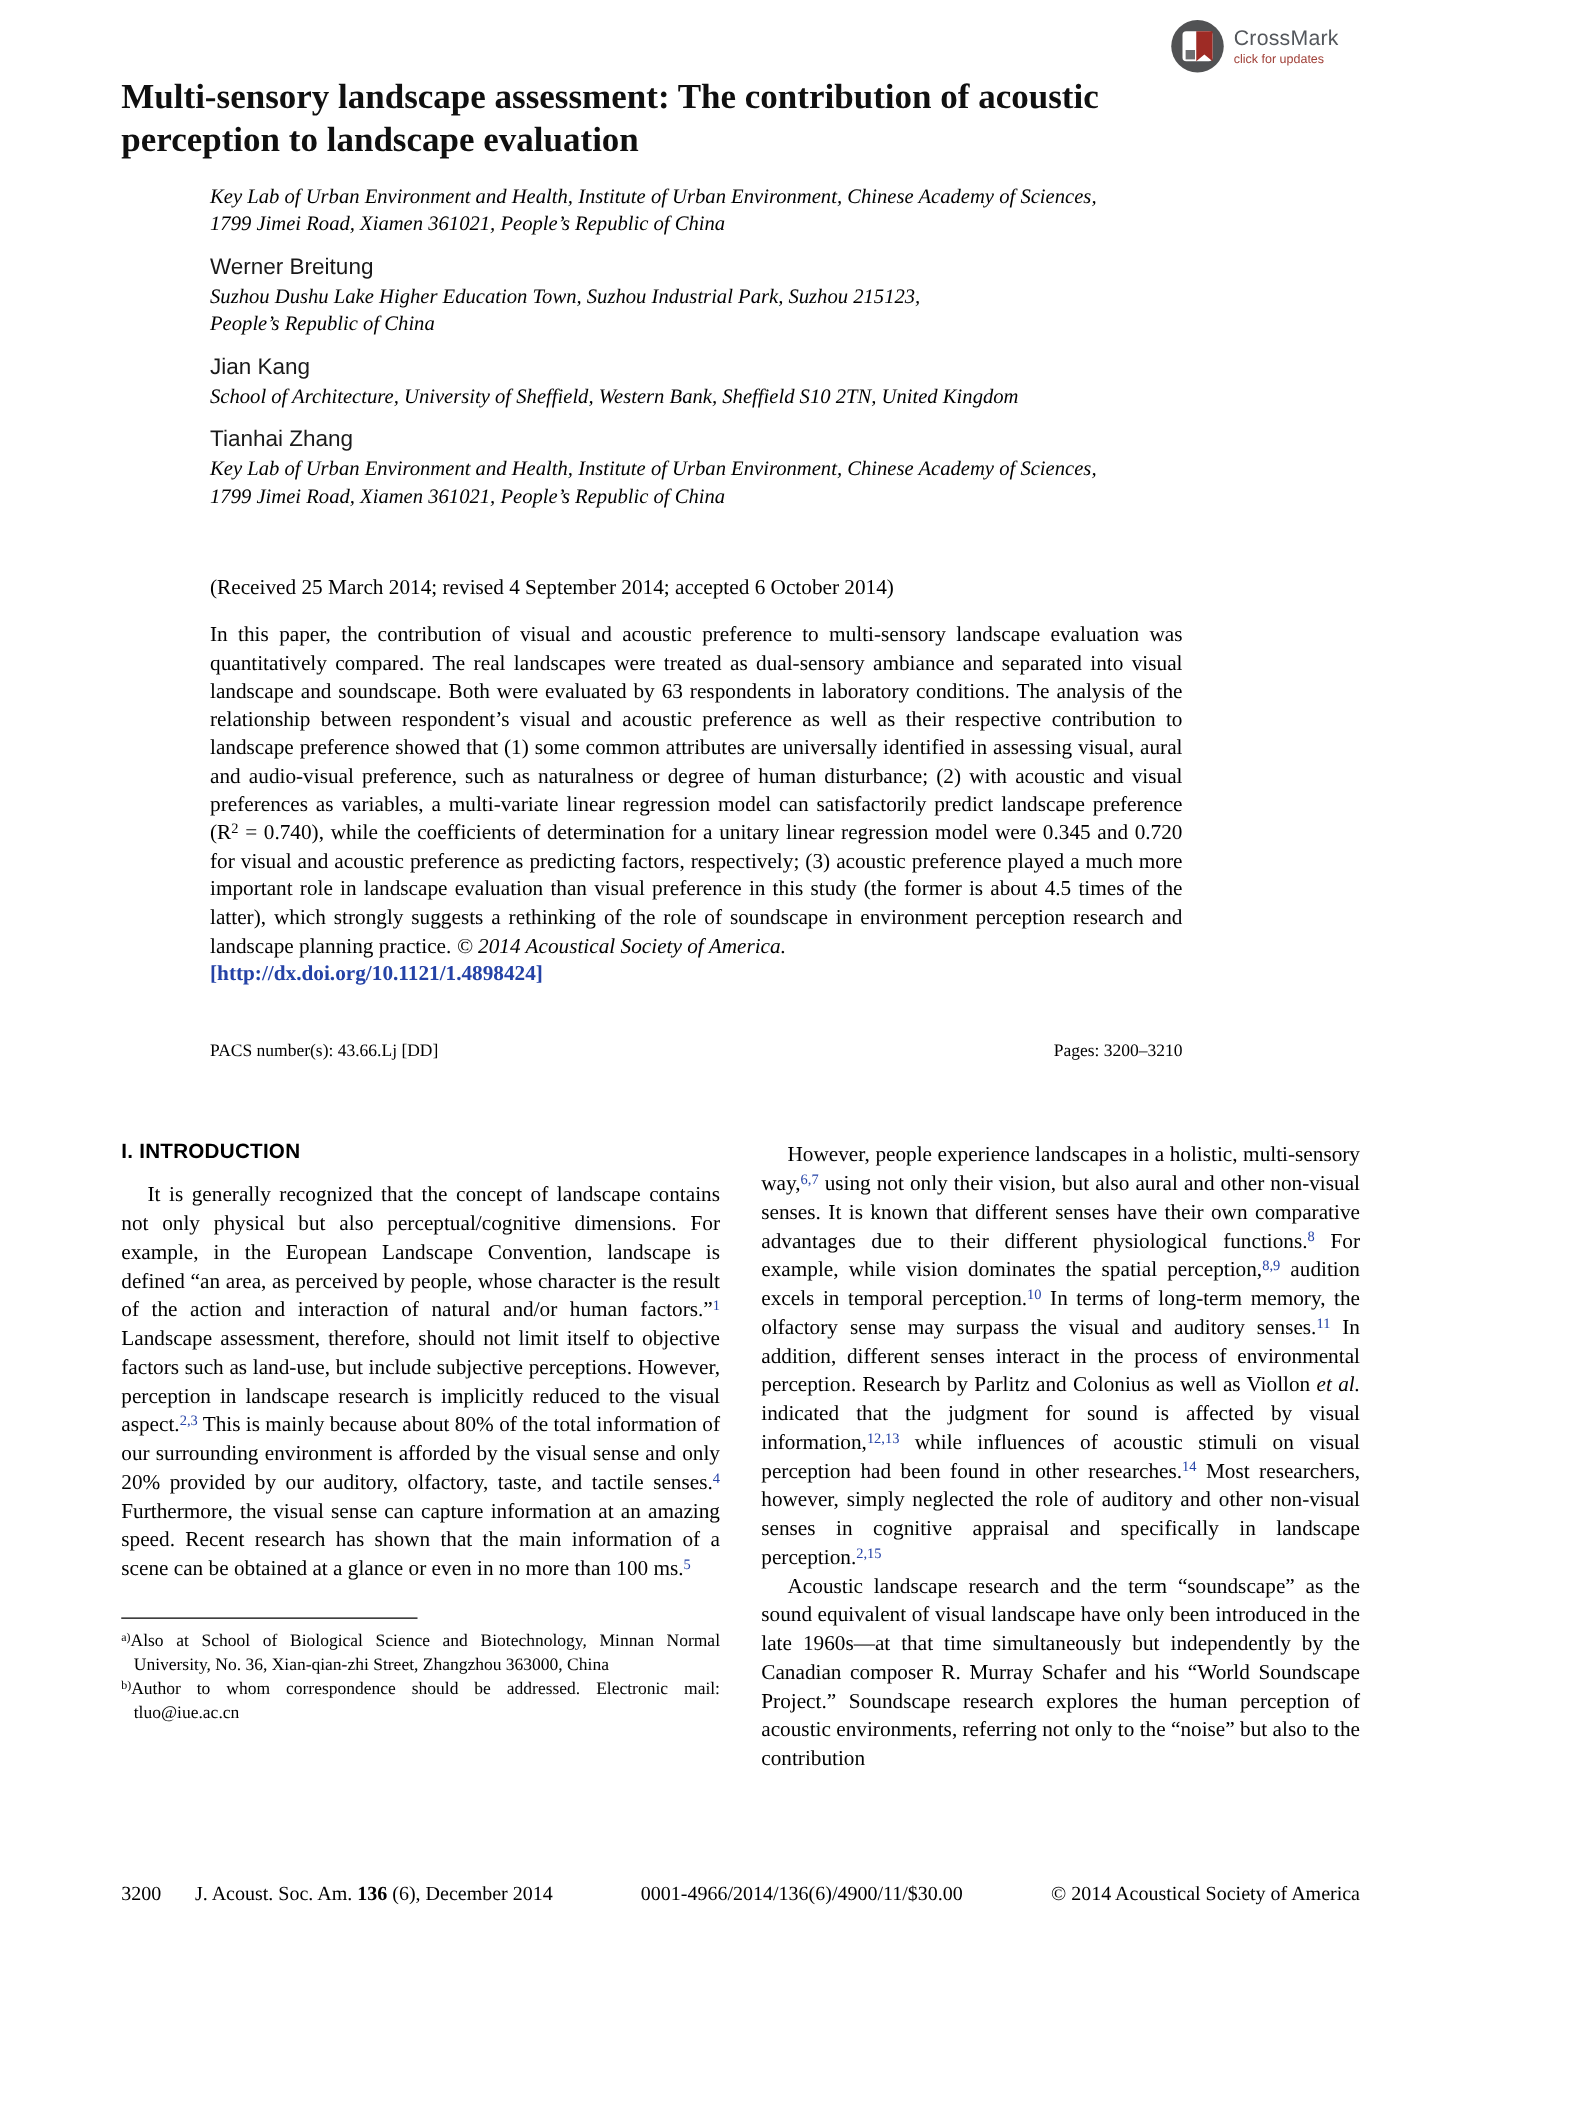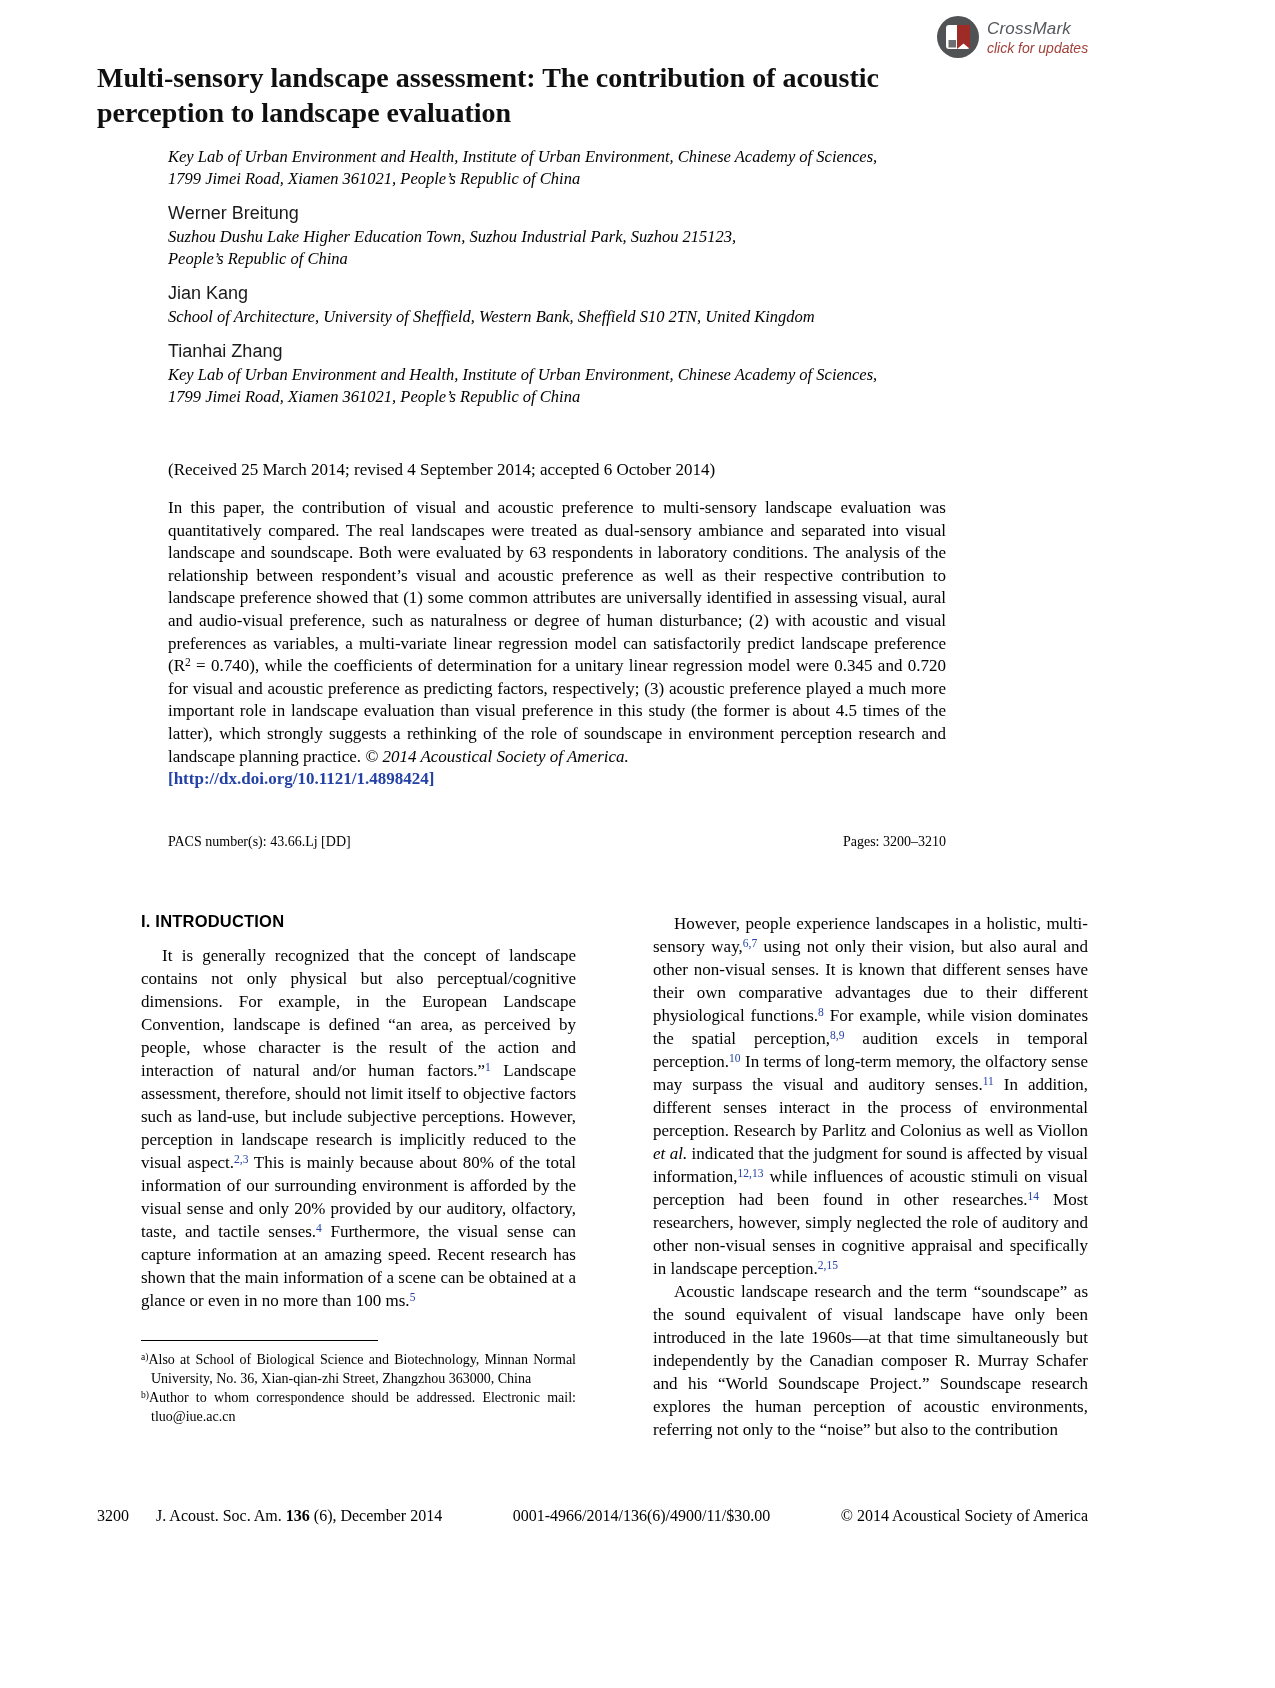--- a/index.html
+++ b/index.html
@@ -5,24 +5,24 @@
   * { margin:0; padding:0; box-sizing:border-box; }
   html, body { background:#ffffff; }
   body {
     width:1275px; height:1688px;
     font-family:"Liberation Serif", serif;
     color:#000;
   }
   .page { position:relative; width:1275px; height:1688px; overflow:hidden; background:#fff; }
 
   
-  .crossmark { position:absolute; top:15px; left:936px; display:flex; align-items:center; gap:7px; cursor:pointer;font-style:italic; }
+  .crossmark { position:absolute; top:15px; left:936px; display:flex; align-items:center; gap:7px; cursor:pointer; }
   .cm-text { display:flex; flex-direction:column; }
   .cm-label { font-family:"Liberation Sans", sans-serif; font-size:17px; font-weight:500; color:#54575c; letter-spacing:0.2px; }
-  .cm-sub { font-family:"Liberation Sans", sans-serif; font-size:14px; color:#a04038; margin-top:1px; }
+  .cm-sub { font-family:"Liberation Sans", sans-serif; font-size:10px; color:#a04038; margin-top:1px; }
 
   
   .title {
     position:absolute; top:60px; left:97px; width:830px;
     font-size:28px; line-height:35px; font-weight:bold; color:#101010;
   }
 
   
   .authors { position:absolute; top:146px; left:168px; width:830px; }
   .author-block + .author-block { margin-top:11px; }
@@ -33,21 +33,21 @@
 
   
   .abstract-wrap { position:absolute; top:497px; left:168px; width:778px; }
   .abstract { text-align:justify; font-size:17px; line-height:22.6px; hyphens:auto; }
   .doi { font-size:17px; line-height:22.6px; color:var(--link_blue,#2442a6); cursor:pointer;font-weight:bold; }
 
   .pacs-row { position:absolute; top:834px; left:168px; width:778px; display:flex; justify-content:space-between; font-size:14px; }
 
   
   .columns { position:absolute; top:912px; left:97px; width:991px; display:flex; column-gap:33px; }
-  .col { width:479px;margin-left:44px; }
+  .col { width:479px; }
   .sec-heading { font-family:"Liberation Sans", sans-serif; font-size:16.5px; font-weight:bold; letter-spacing:0.2px; margin-bottom:13px; }
   .body-par { font-size:17px; line-height:23px; text-align:justify; hyphens:auto; }
   .indent { text-indent:21px; }
 
   .fn-rule { width:237px; border-top:1.5px solid #000; margin-top:28px; margin-bottom:9px; }
   .footnote { font-size:14px; line-height:19px; text-align:justify; padding-left:10px; text-indent:-10px; hyphens:auto; }
 
   
   .footer { position:absolute; top:1507px; left:97px; width:991px; display:flex; justify-content:space-between; align-items:center; font-size:16px; }
   .f-left { display:flex; }

